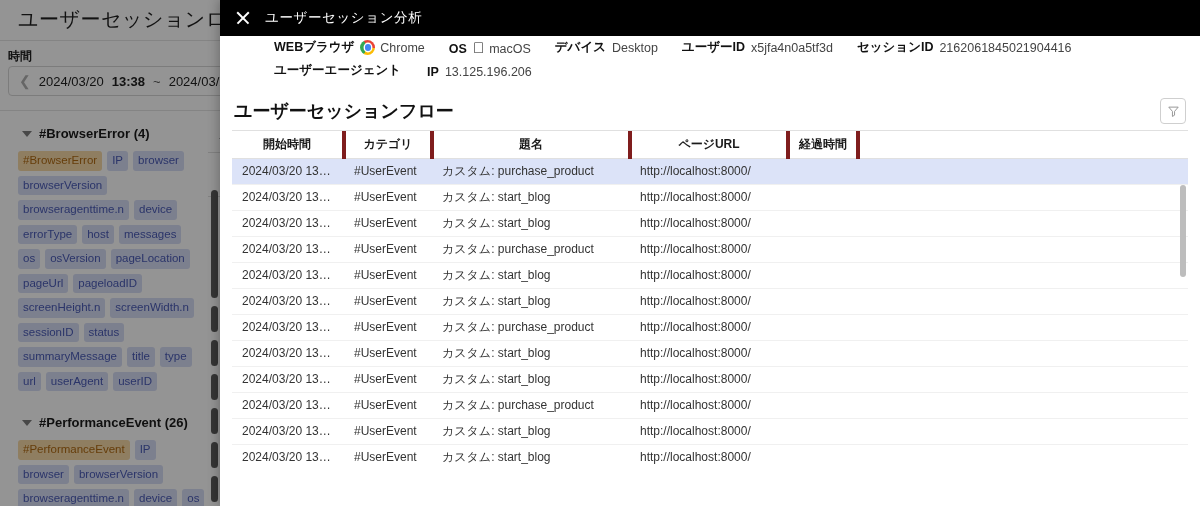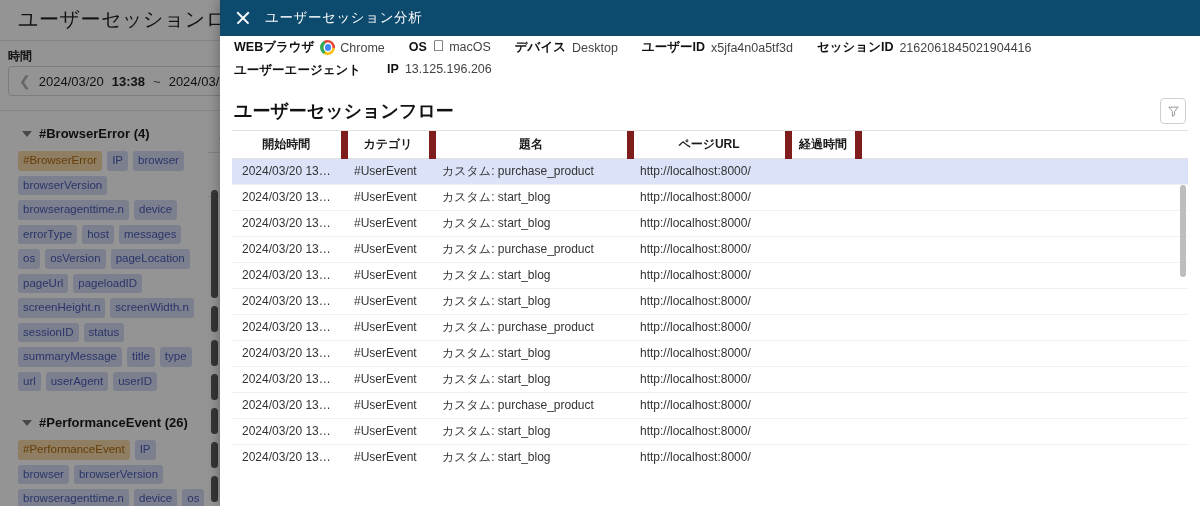--- a/index.html
+++ b/index.html
@@ -102,21 +102,21 @@
   
   .modal {
     position: absolute; left: 220px; top: 0;
     width: 980px; height: 506px;
     background: #ffffff;
     display: flex; flex-direction: column;
     box-shadow: -2px 0 10px rgba(0,0,0,.25);
   }
   .modal-header {
     height: 36px; flex: 0 0 36px;
-    background: #0c4a6e; color: #fff;
+    background: #000000; color: #fff;
     display: flex; align-items: center; gap: 14px;
     padding-left: 15px;
   }
   .close-x {
     width: 16px; height: 16px;
     position: relative; cursor: pointer; flex: 0 0 16px;
   }
   .close-x::before, .close-x::after {
     content: ""; position: absolute; left: 0; top: 7px;
     width: 16px; height: 1.6px; background: #fff;
@@ -125,24 +125,25 @@
   .close-x::after  { transform: rotate(-45deg); }
   .modal-title { font-size: 13.5px; letter-spacing: .6px; }
 
   .modal-body { flex: 1 1 auto; padding: 0 12px; overflow: hidden; position: relative; }
 
   .sec-title {
     font-size: 13px; font-weight: bold; color: #111;
     padding: 14px 0 10px 2px;
   }
   .info-line {
-    display: flex; align-items: flex-start; flex-wrap: nowrap;
+    display: flex; align-items: flex-end; flex-wrap: nowrap;
     font-size: 12.5px; color: #3c3c3c;
     padding: 3px 0 3px 2px;
     white-space: nowrap;
+    margin-left: 40px;
   }
   .info-line .k { font-weight: bold; color: #111; margin-right: 6px; }
   .info-line .v { color: #444; }
   .info-line .grp { display: flex; align-items: center; margin-right: 24px; }
   .info-line .grp:last-child { margin-right: 0; }
   .info-line .grp.tight { margin-right: 20px; gap: 40px; }
 
   .chrome-ic {
     width: 15px; height: 15px; border-radius: 50%;
     margin-right: 5px; flex: 0 0 15px;
@@ -176,21 +177,21 @@
   .table-wrap {
     position: relative;
     border-top: 1px solid #e0e0e0;
     height: 338px;
     overflow: hidden;
   }
   table.flow { width: 100%; border-collapse: collapse; table-layout: fixed; }
   table.flow th {
     font-size: 12px; font-weight: bold; color: #1a1a1a;
     height: 27px; background: #fff;
-    border-right: 7px solid #7f1d1d;
+    border-right: 4px solid #7f1d1d;
     border-bottom: 1px solid #e0e0e0;
     text-align: center;
   }
   table.flow th.last { border-right: none; }
   table.flow td {
     font-size: 12px; color: #333;
     height: 26px; padding: 0 10px;
     border-bottom: 1px solid #f0f0f0;
     white-space: nowrap; overflow: hidden; text-overflow: ellipsis;
   }

